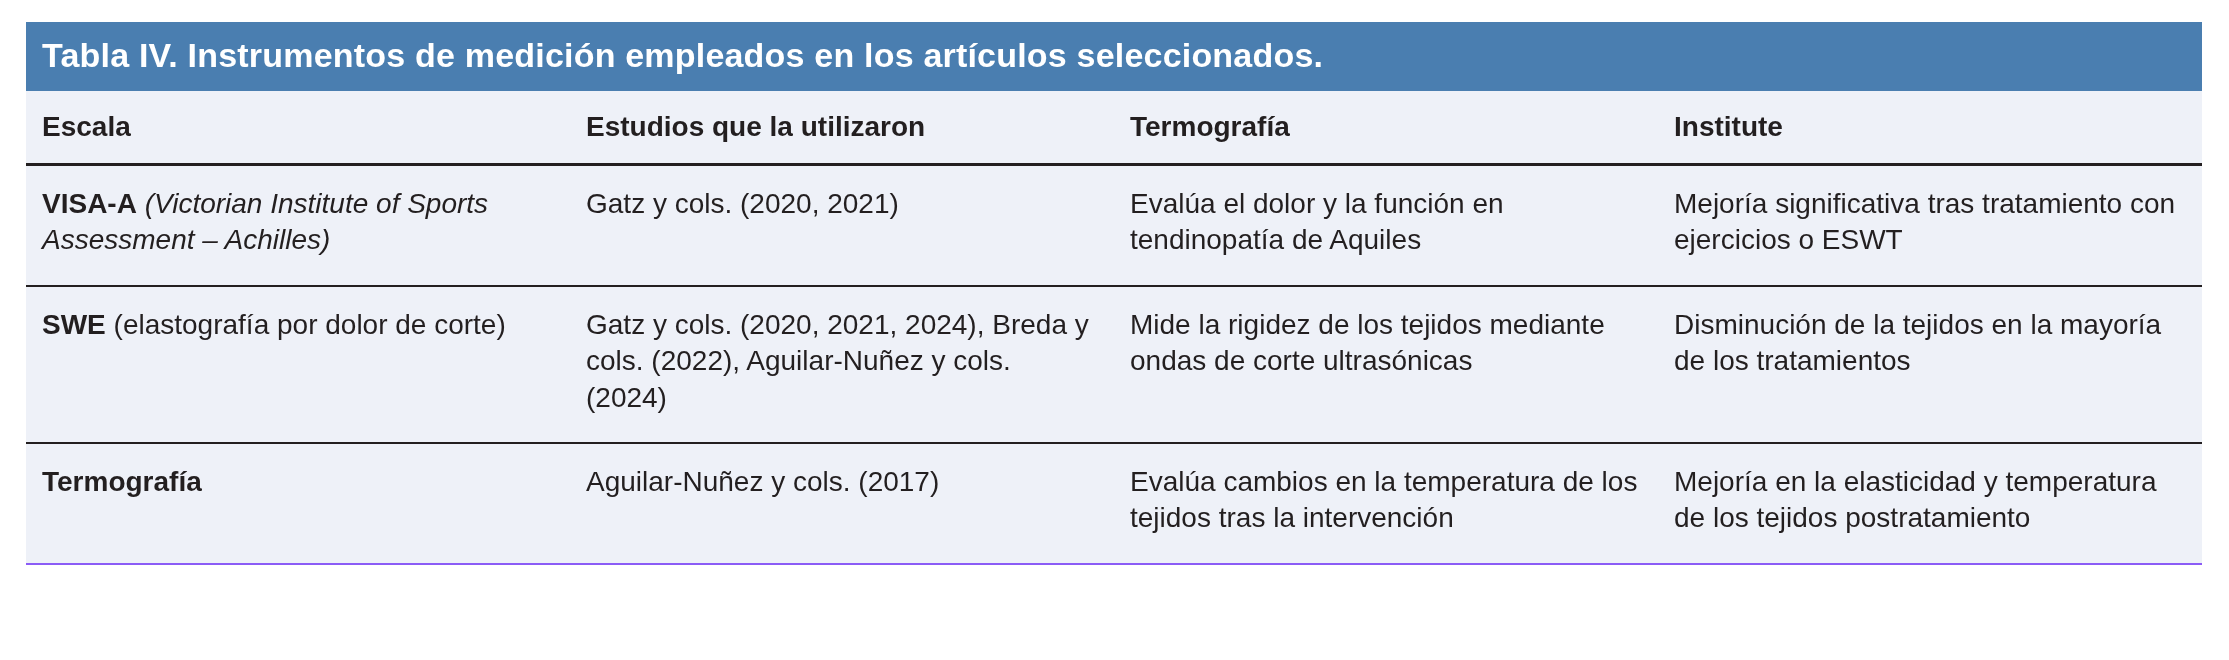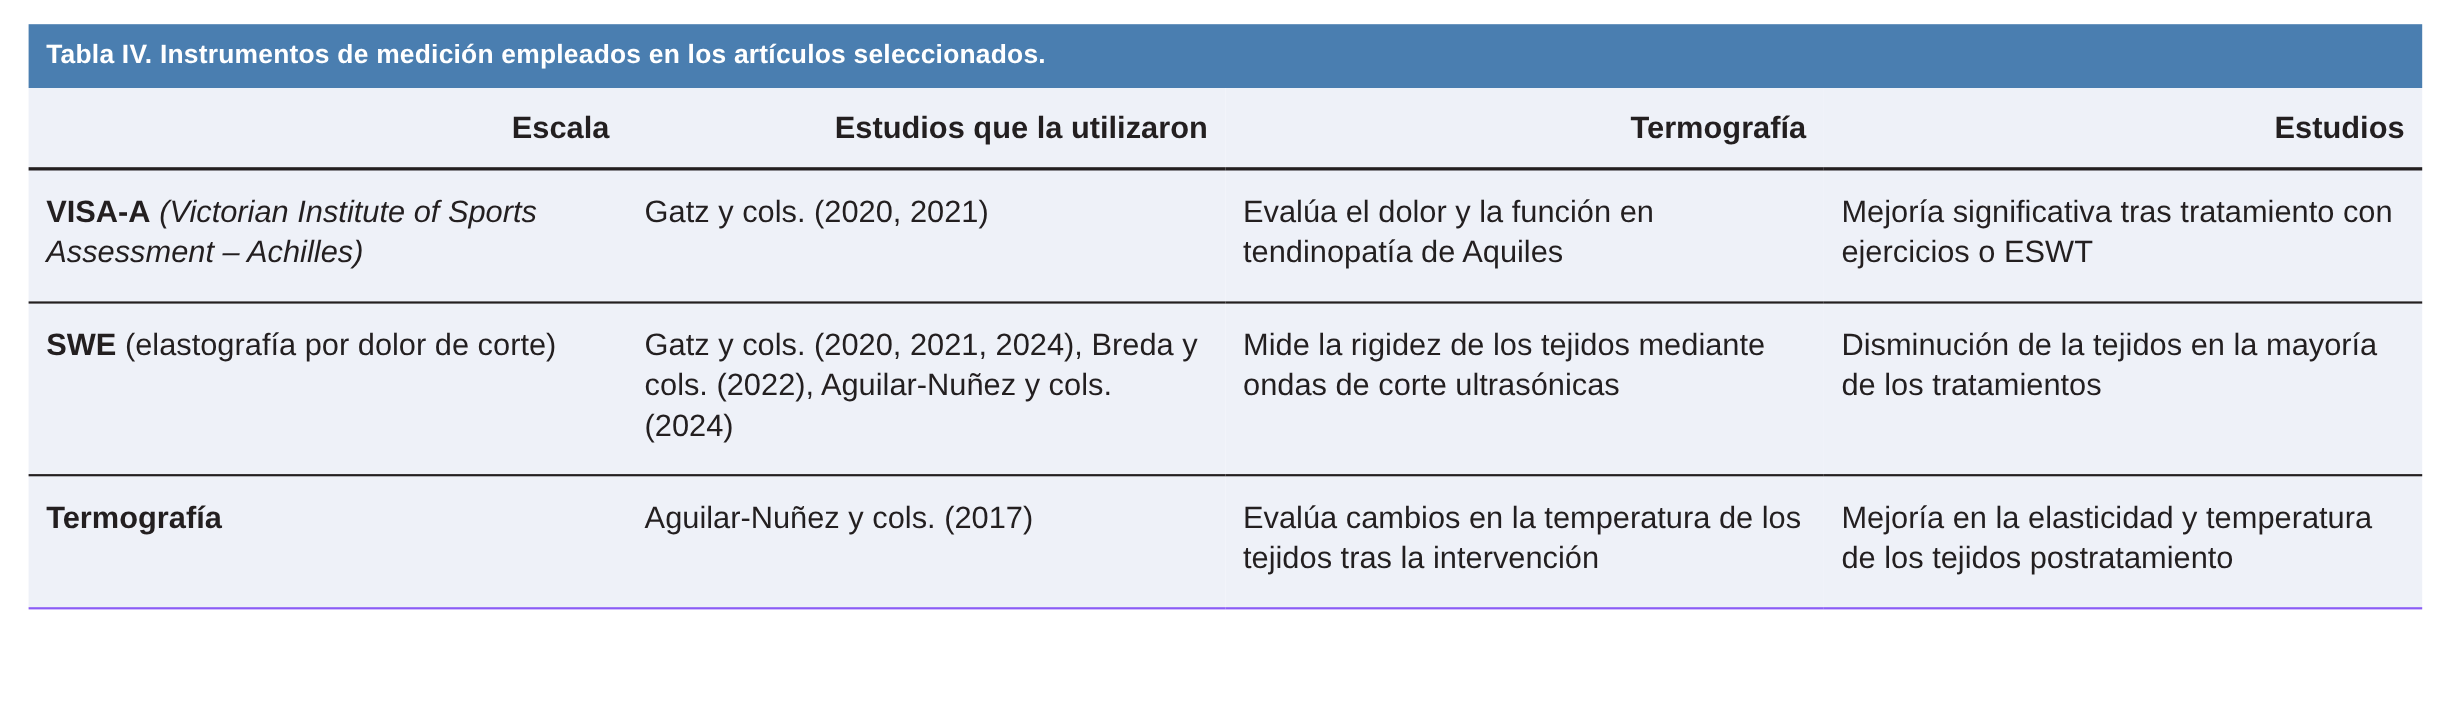--- a/index.html
+++ b/index.html
@@ -22,34 +22,33 @@
   }
   table.data-table {
     width: 100%;
     border-collapse: collapse;
     table-layout: fixed;
   }
   
   .title-row td {
     background: #4a7eb0;
     color: #ffffff;
-    font-size: 24px;
+    font-size: 34px;
     font-weight: bold;
     padding: 14px 16px 16px 16px;
     letter-spacing: 0.2px;
   }
   
   .header-row td {
     background: #eef1f8;
     font-size: 28px;
     font-weight: bold;
     padding: 20px 16px 20px 16px;
     border-bottom: 3px solid #231f20;
     vertical-align: middle;
-    text-align: right;
   }
   
   .body-row td {
     background: #eef1f8;
     font-size: 28px;
     padding: 20px 16px 26px 16px;
     vertical-align: top;
     line-height: 1.30;
     border-bottom: 2px solid #231f20;
   }
@@ -73,21 +72,21 @@
 <div class="table-wrap">
   <table class="data-table">
     <tbody>
       <tr class="title-row">
         <td colspan="4">Tabla IV. Instrumentos de medición empleados en los artículos seleccionados.</td>
       </tr>
       <tr class="header-row">
         <td class="col-1">Escala</td>
         <td class="col-2">Estudios que la utilizaron</td>
         <td class="col-3">Termografía</td>
-        <td class="col-4">Estudios</td>
+        <td class="col-4">Institute</td>
       </tr>
 
       <tr class="body-row">
         <td class="col-1 scale-name">
           <strong>VISA-A</strong>
           <em>(Victorian Institute of Sports Assessment – Achilles)</em>
         </td>
         <td class="col-2">Gatz y cols. (2020, 2021)</td>
         <td class="col-3">Evalúa el dolor y la función en tendinopatía de Aquiles</td>
         <td class="col-4">Mejoría significativa tras tratamiento con ejercicios o ESWT</td>

